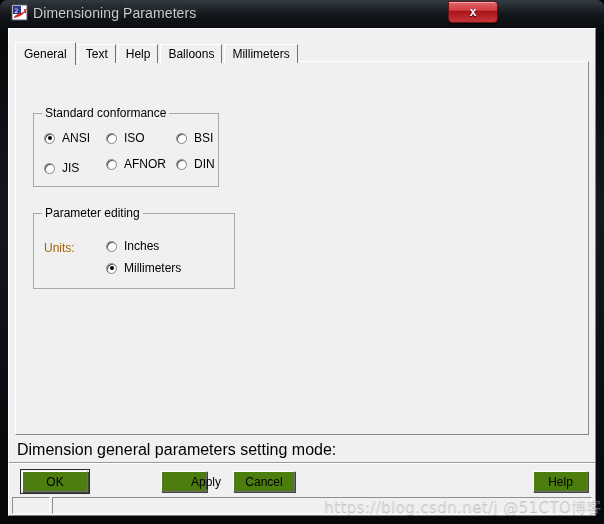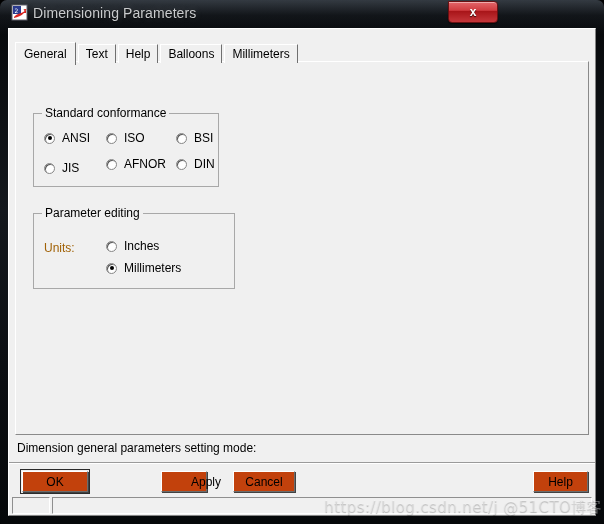--- a/index.html
+++ b/index.html
@@ -209,41 +209,41 @@
     position: absolute;
     font-size: 12px;
     color: #a16207;
     white-space: nowrap;
   }
 
   
   #status-message {
     position: absolute;
     left: 8px; top: 412px;
-    font-size: 12px;
+    font-size: 16px;
     color: #000;
     white-space: nowrap;
   }
 
   
   #button-separator {
     position: absolute;
     left: 0; top: 433px;
     width: 586px;
     height: 2px;
     border-top: 1px solid #9a9a9a;
     border-bottom: 1px solid #ffffff;
     box-sizing: border-box;
   }
 
   
   .dlg-button {
     position: absolute;
     height: 21px;
-    background: #c2410c;
+    background: #4d7c0f;
     border-top: 1px solid #ffffff;
     border-left: 1px solid #ffffff;
     border-right: 1px solid #6d6d6d;
     border-bottom: 1px solid #6d6d6d;
     box-shadow: 1px 1px 0 #424242;
     box-sizing: border-box;
     display: flex;
     align-items: center;
     justify-content: center;
     font-size: 12px;

